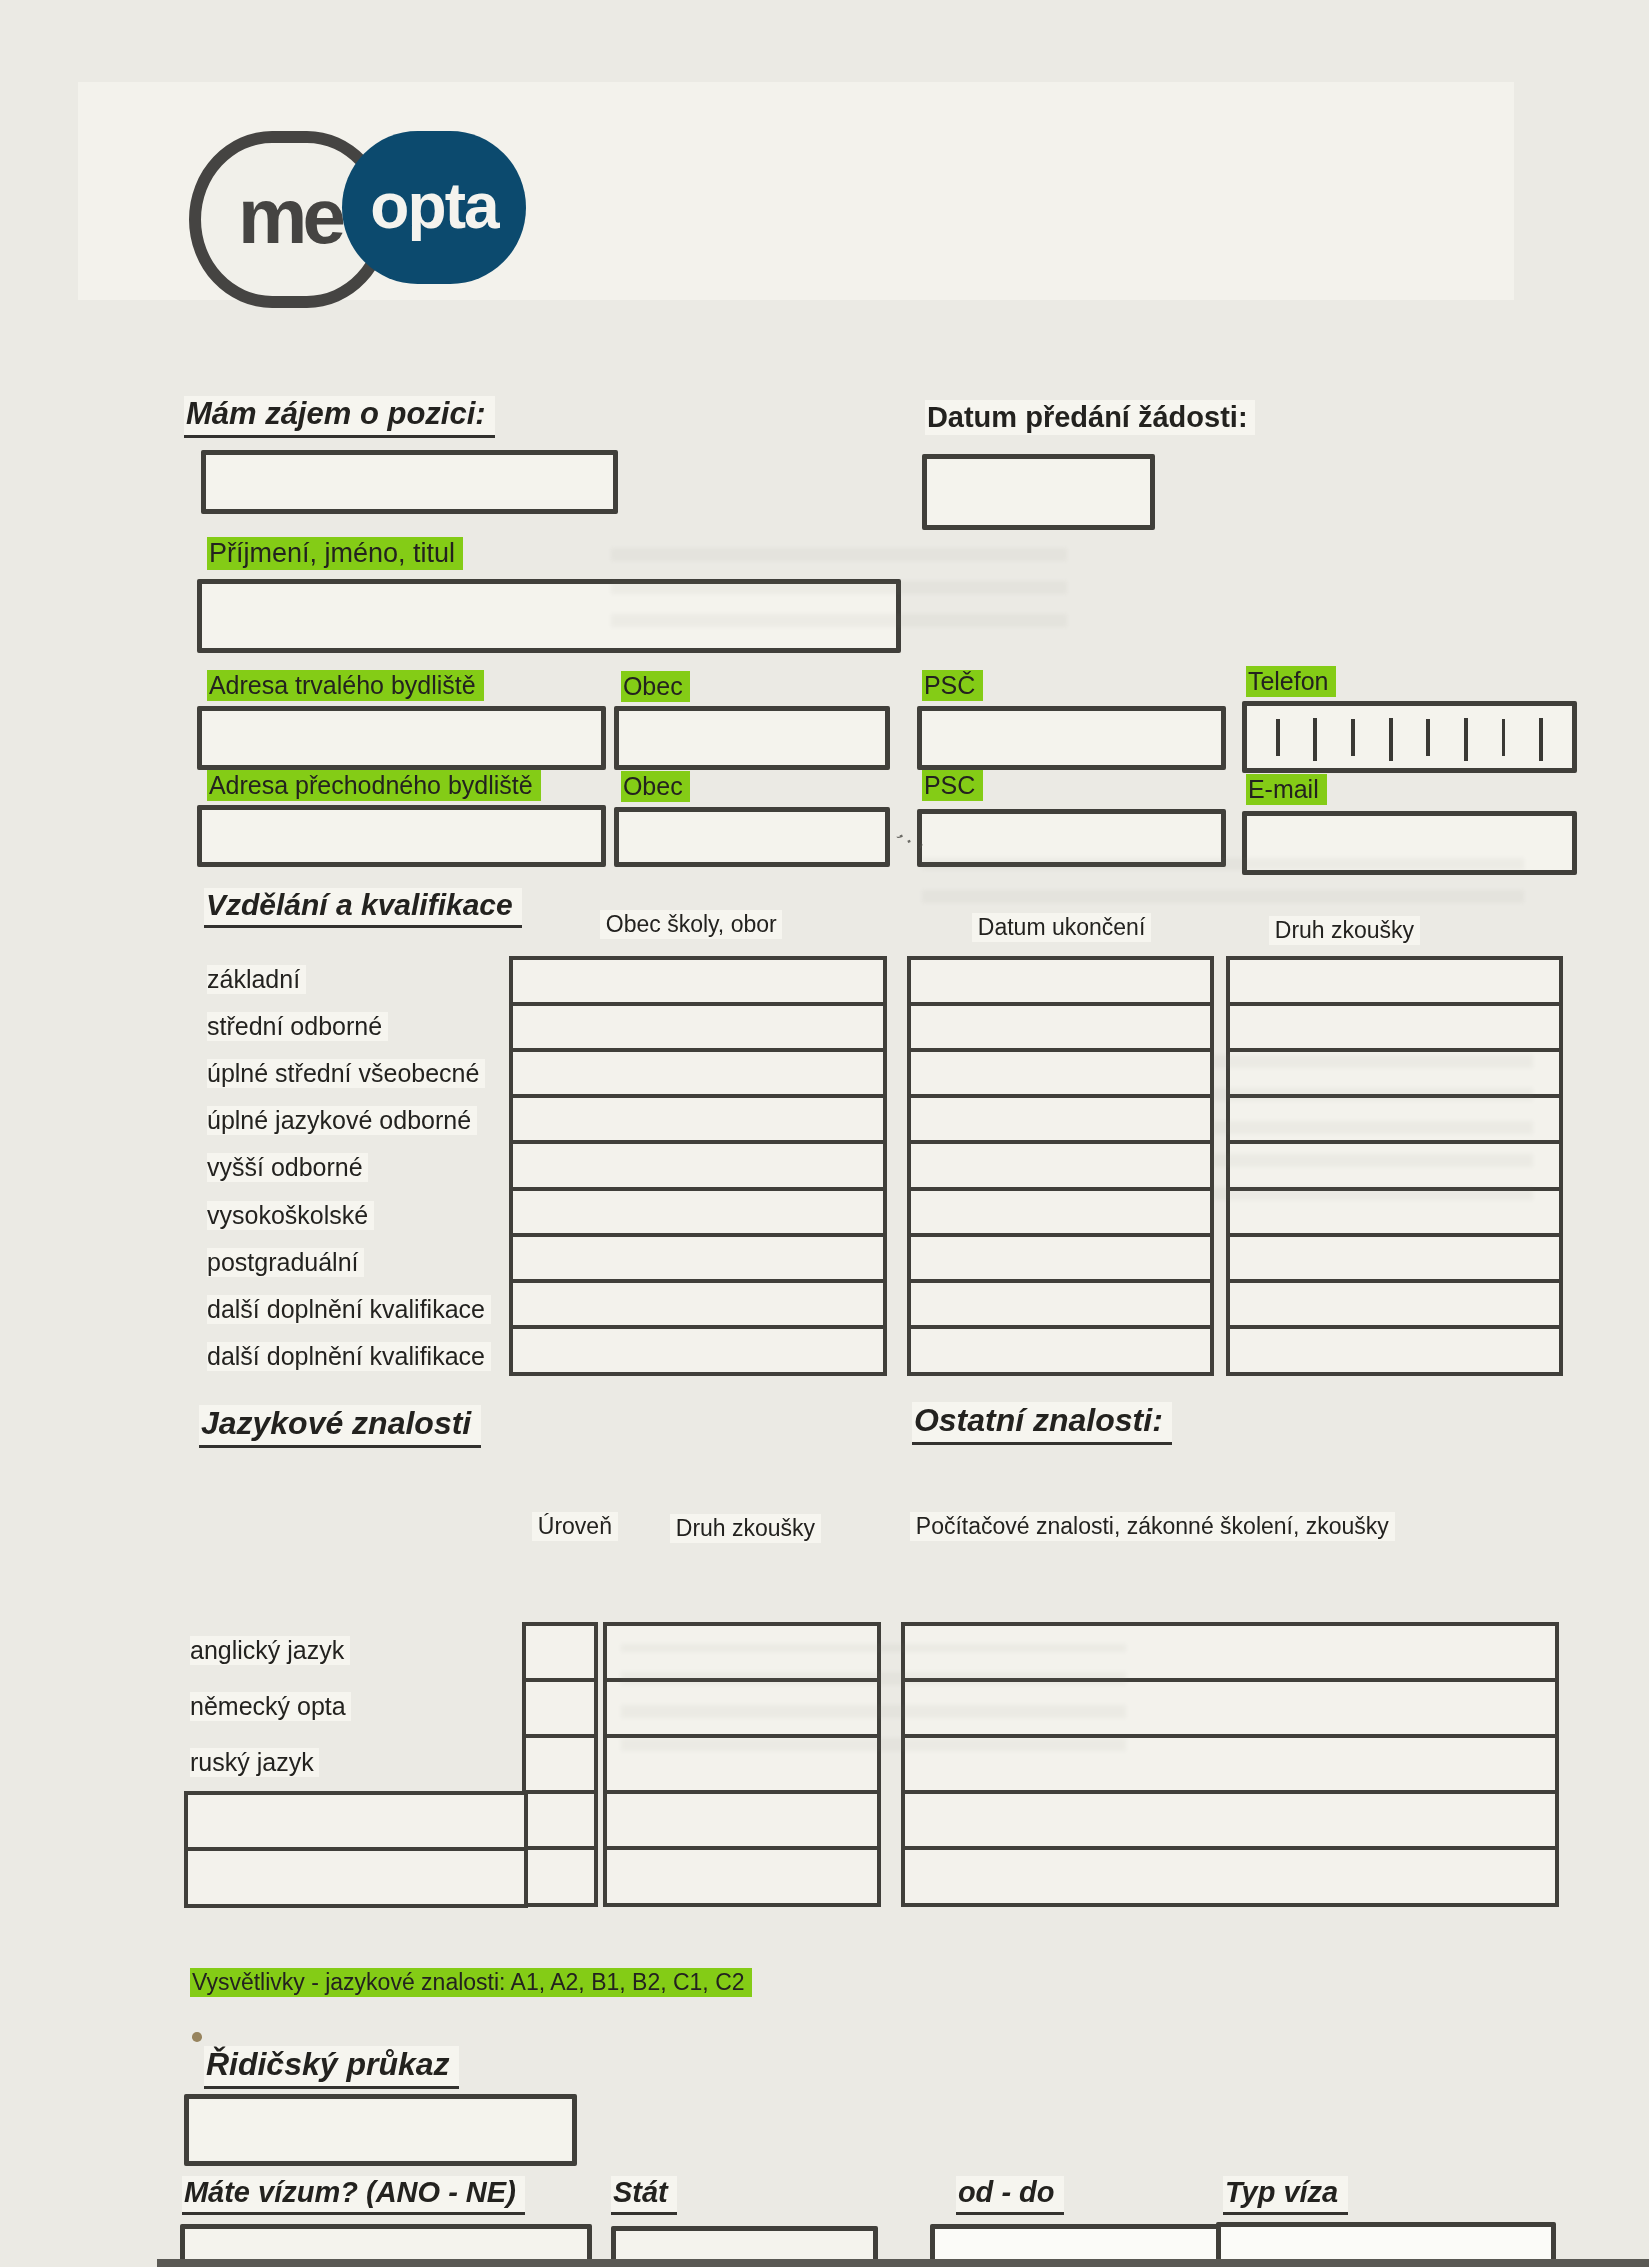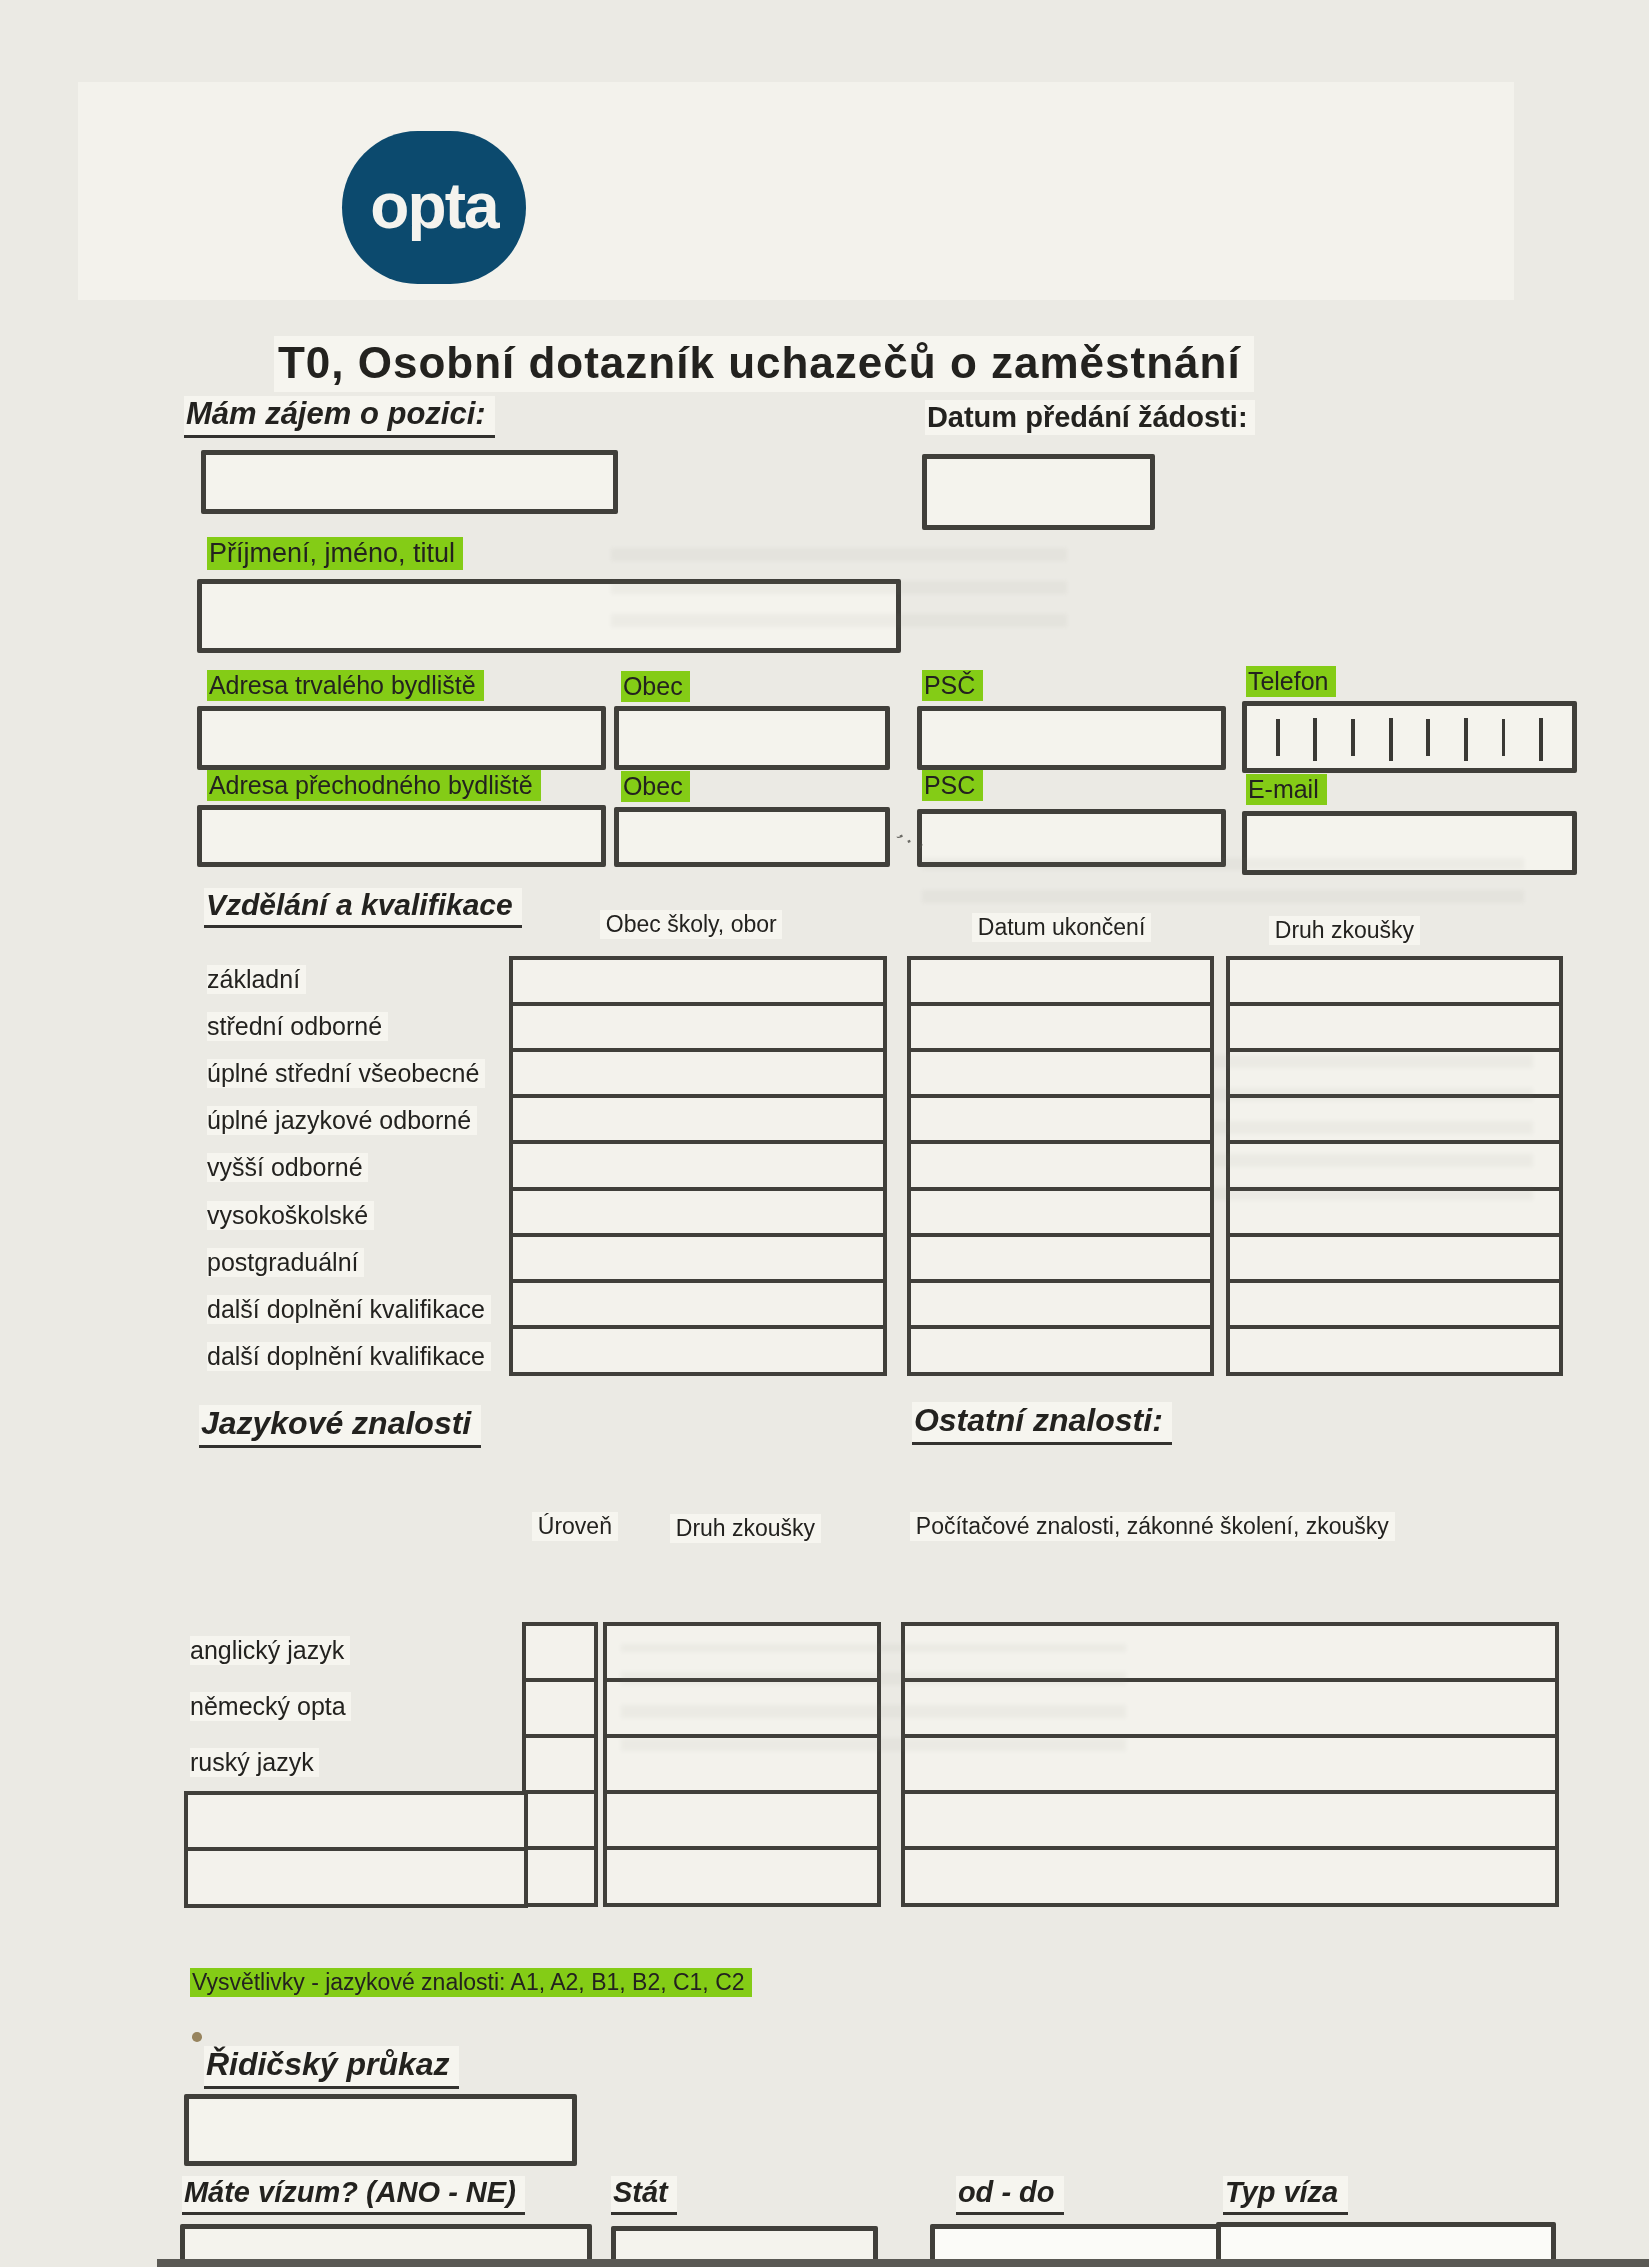--- a/index.html
+++ b/index.html
@@ -44,26 +44,28 @@
   .scan-edge{position:absolute;left:157px;top:2259px;width:1492px;height:8.7px;background:#5a5954;}
 </style>
 </head>
 <body>
 
 <div class="page">
 
   <div class="band" style="left:78px;top:82px;width:1436px;height:218px;"></div>
 
   <div class="logo">
+    <div class="lobe lobe-left">
+      <span>me</span>
+    </div>
     <div class="lobe lobe-right">
       <span>opta</span>
     </div>
   </div>
 
-  <div class="title">T0, Osobní dotazník uchazečů o zaměstnání</div>
 
   <div class="hdr" style="left:184px;top:396px;">Mám zájem o pozici:</div>
   <div class="blbl" style="left:925px;top:400px;">Datum předání žádosti:</div>
   <div class="box" style="left:201px;top:450px;width:417px;height:64px;"></div>
   <div class="box" style="left:922px;top:454px;width:233px;height:76px;"></div>
 
   <div class="lbl" style="left:207px;top:537px;font-size:27px;">Příjmení, jméno, titul</div>
   <div class="box" style="left:197px;top:579px;width:704px;height:74px;"></div>
 
   <div class="lbl" style="left:207px;top:670px;">Adresa trvalého bydliště</div>

